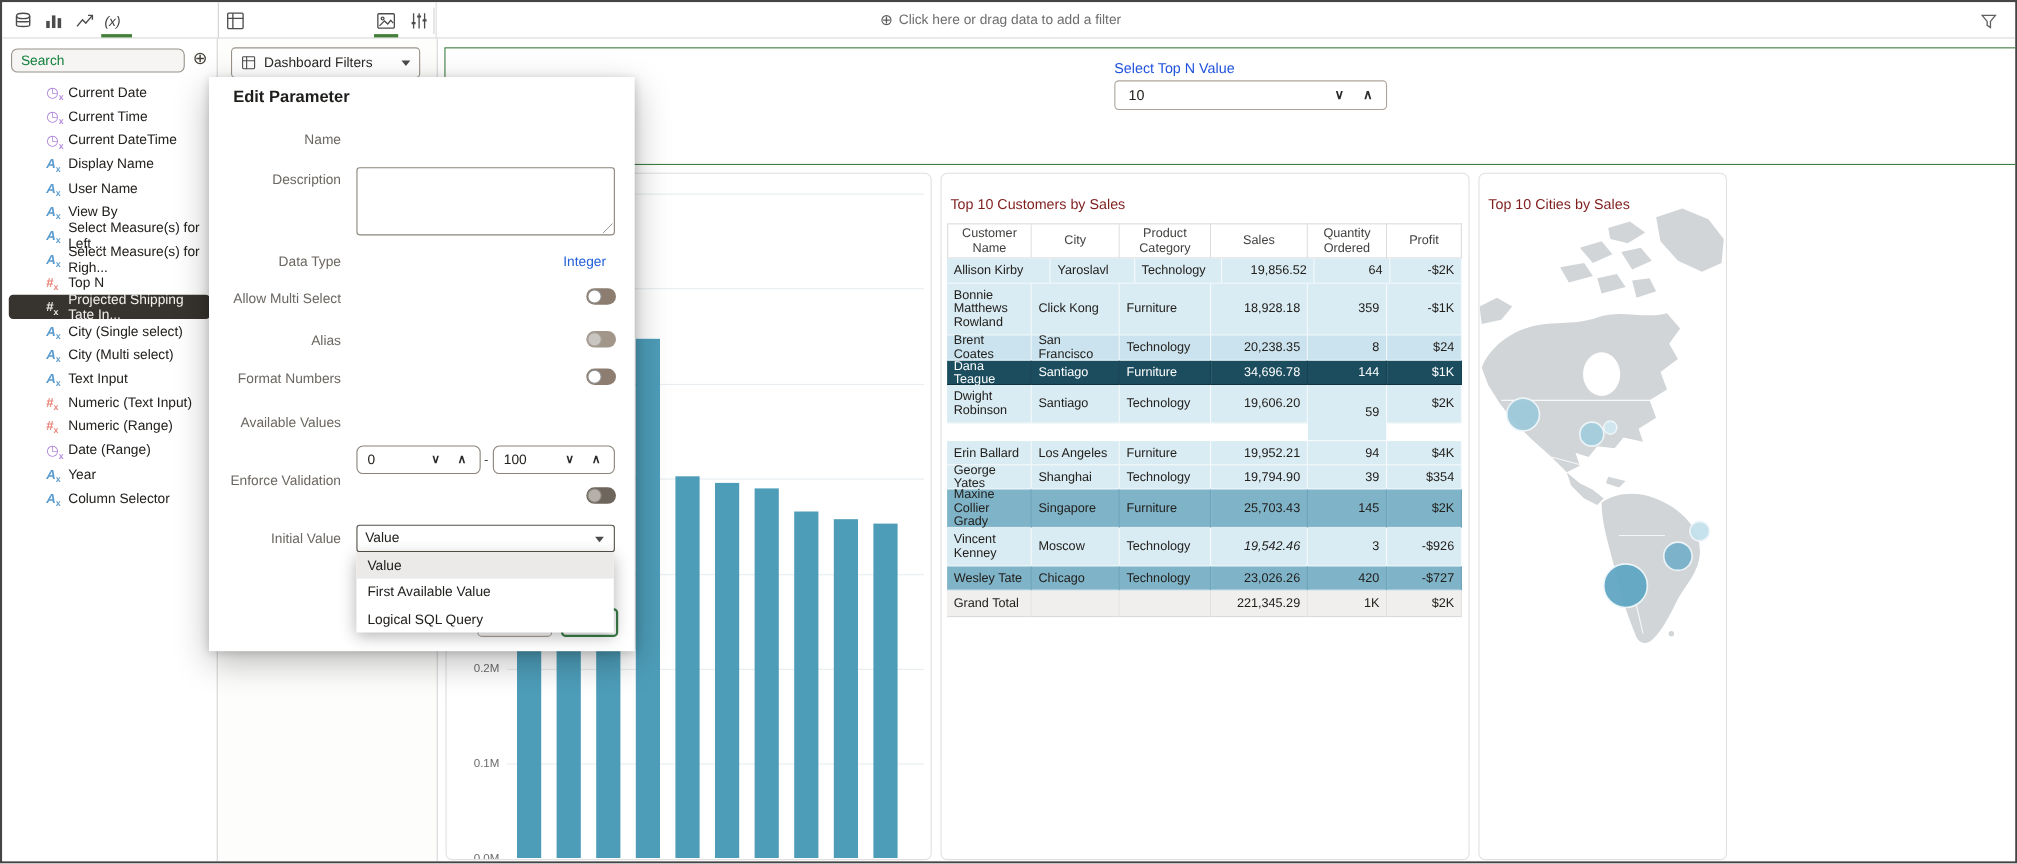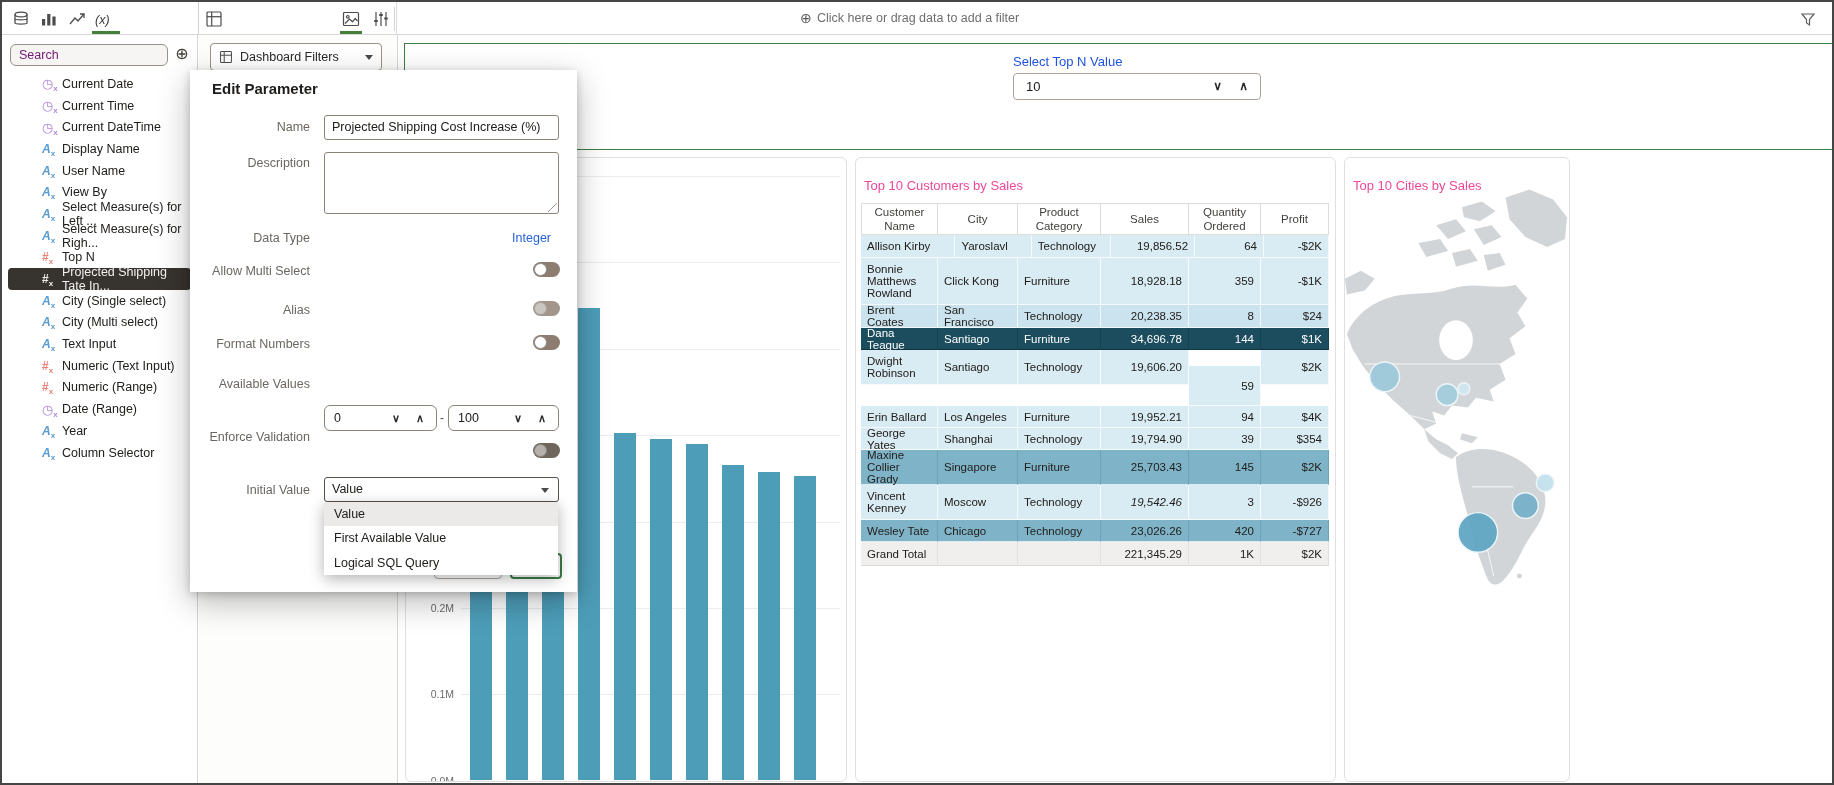--- a/index.html
+++ b/index.html
@@ -10,21 +10,21 @@
   .topbar{position:absolute;left:0;top:0;width:100%;height:33px;background:#fff;border-bottom:1px solid #d7d7d7;z-index:3;}
   .tb-ic{position:absolute;top:8px;width:18px;height:18px;color:#4c4c4c;}
   .underline{position:absolute;top:29px;height:3px;background:#45803a;}
   .vdiv{position:absolute;top:0;width:1px;height:33px;background:#d2d2d2;}
   .vdiv.short{top:5px;height:24px;}
   .filterbar{position:absolute;left:394px;top:0;right:0;height:33px;border-left:1px solid #dcdcdc;}
   .filter-text{position:absolute;left:420px;top:9px;font-size:12.5px;color:#6e6e6e;}
   .filter-plus{position:absolute;left:403px;top:8px;font-size:14px;color:#5a5a5a;}
   
   .sidebar{position:absolute;left:0;top:33px;width:196px;bottom:0;background:#fff;border-right:1px solid #d4d4d4;z-index:2;}
-  .searchbox{position:absolute;left:8px;top:9px;width:158px;height:22px;border:1px solid #979289;border-radius:6px;background:#f6f5f3;font-size:12.5px;color:#701a75;padding-left:8px;line-height:20px;}
+  .searchbox{position:absolute;left:8px;top:9px;width:158px;height:22px;border:1px solid #979289;border-radius:6px;background:#f6f5f3;font-size:12.5px;color:#15803d;padding-left:8px;line-height:20px;}
   .plusbtn{position:absolute;left:171px;top:10px;width:18px;height:18px;font-size:16px;color:#44403a;text-align:center;line-height:18px;}
   .side-list{position:absolute;left:0;top:38px;right:0;}
   .side-item{position:relative;height:21.7px;display:flex;align-items:center;padding-left:40px;font-size:12.5px;color:#22201d;}
   .side-item .ic{width:20px;font-size:12px;font-weight:bold;flex:0 0 20px;}
   .side-item .ic i{font-style:normal;font-size:8px;font-weight:bold;position:relative;top:3px;left:0px;}
   .ic.clock{color:#b287dd;font-weight:normal;font-size:13px;}
   .ic.ax{color:#5a9bd0;font-style:italic;}
   .ic.hash{color:#e8837a;}
   .side-item.sel{background:#37332e;border-radius:4px;margin:0 6px;padding-left:34px;color:#f2f1ef;}
   .side-item.sel .ic{color:#eceae7;}
@@ -33,21 +33,21 @@
   .dfbox{position:absolute;left:11px;top:8px;width:172px;height:28px;border:1px solid #999289;border-radius:4px;background:#fff;display:flex;align-items:center;padding:0 8px;font-size:12.5px;color:#2b2926;}
   .dfbox .lbl{flex:1;padding-left:7px;}
   .caret{width:0;height:0;border-left:4.5px solid transparent;border-right:4.5px solid transparent;border-top:5.5px solid #4a4a4a;}
   
   .canvas{position:absolute;left:397px;top:33px;right:0;bottom:0;background:#fff;z-index:1;}
   .green-rect{position:absolute;left:5px;top:8px;width:1440px;height:107px;border:1.5px solid #3e7d43;}
   .topn-label{position:absolute;left:614px;top:19px;font-size:13px;color:#2053dd;}
   .stepper{position:absolute;left:614px;top:38px;width:248px;height:27px;border:1px solid #aca49a;border-radius:4px;background:#fff;font-size:13px;color:#22201d;line-height:25px;padding-left:12px;}
   .stepper .chev{position:absolute;top:0;font-size:12px;font-weight:bold;color:#2b2b2b;line-height:25px;}
   .card{position:absolute;top:122px;bottom:1px;background:#fff;border:1px solid #e0e0e0;border-radius:6px;overflow:hidden;}
-  .card-title{position:absolute;left:8px;top:20px;font-size:13px;color:#ec4899;}
+  .card-title{position:absolute;left:8px;top:20px;font-size:13px;color:#7f1d1d;}
   
   .gridline{position:absolute;height:1px;background:#e7edf0;}
   .tick-label{position:absolute;width:40px;text-align:right;font-size:10.5px;color:#6b6b6b;}
   .bar{position:absolute;width:22px;background:#4d9db9;}
   
   .tbl{position:absolute;left:5px;top:45px;width:468px;font-size:11.5px;color:#22201d;}
   .trow{display:flex;width:100%;}
   .tcell{padding:2px 6px;display:flex;align-items:center;border-right:1px solid rgba(255,255,255,.75);border-bottom:1px solid rgba(255,255,255,.75);}
   .tcell.num{justify-content:flex-end;text-align:right;}
   .thead .tcell{background:#fff;border:1px solid #dcdcdc;border-left:none;justify-content:center;text-align:center;color:#413f3c;white-space:pre-line;line-height:1.25;}
@@ -321,21 +321,21 @@
             <div class="tcell" style="width: 83px; height: 22px;">Furniture</div>
             <div class="tcell num" style="width: 88px; height: 22px;">34,696.78</div>
             <div class="tcell num" style="width: 72px; height: 22px;">144</div>
             <div class="tcell num" style="width: 68px; height: 22px;">$1K</div>
           </div>
           <div class="trow light">
             <div class="tcell" style="width: 77px; height: 35px;">Dwight Robinson</div>
             <div class="tcell" style="width: 80px; height: 35px;">Santiago</div>
             <div class="tcell" style="width: 83px; height: 35px;">Technology</div>
             <div class="tcell num" style="width: 88px; height: 35px;">19,606.20</div>
-            <div class="tcell num" style="width: 72px; height: 40px; margin-top: 16px;">59</div>
+            <div class="tcell num" style="width: 72px; height: 51px;">59</div>
             <div class="tcell num" style="width: 68px; height: 35px;">$2K</div>
           </div>
           <div class="trow light">
             <div class="tcell" style="width: 77px; height: 22px;">Erin Ballard</div>
             <div class="tcell" style="width: 80px; height: 22px;">Los Angeles</div>
             <div class="tcell" style="width: 83px; height: 22px;">Furniture</div>
             <div class="tcell num" style="width: 88px; height: 22px;">19,952.21</div>
             <div class="tcell num" style="width: 72px; height: 22px;">94</div>
             <div class="tcell num" style="width: 68px; height: 22px;">$4K</div>
           </div>
@@ -416,21 +416,20 @@
           </g>
       </svg>
       <div class="card-title" style="background:rgba(255,255,255,0)">Top 10 Cities by Sales</div>
     </div>
   </div>
 
   <div class="dialog">
     <div class="dlg-title">Edit Parameter</div>
 
     <div class="f-label" style="top:50px">Name</div>
-    <div class="f-input" style="top:45px">Projected Shipping Cost Increase (%)</div>
 
     <div class="f-label" style="top:86px">Description</div>
     <div class="f-textarea" style="top:82px">
       <span class="resize-h"></span>
     </div>
 
     <div class="f-label" style="top:161px">Data Type</div>
     <div class="f-link" style="top:161px">Integer</div>
 
     <div class="f-label" style="top:194px">Allow Multi Select</div>

